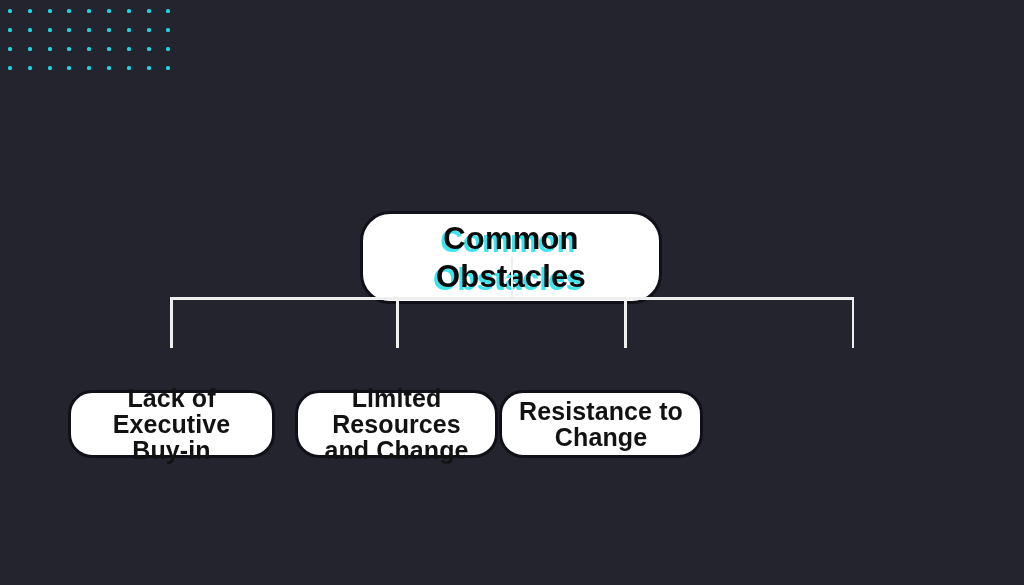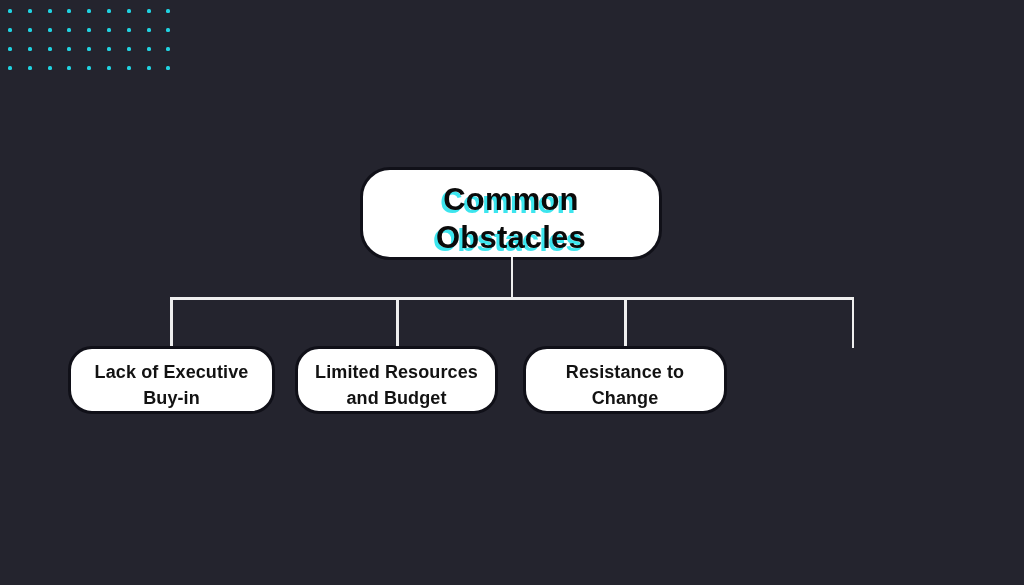--- a/index.html
+++ b/index.html
@@ -38,51 +38,52 @@
     background: #20d3e2;
   }
 
   
   .node {
     position: absolute;
     background: #ffffff;
     border: 3px solid #101018;
     box-sizing: border-box;
     display: flex;
-    align-items: flex-end;
+    align-items: center;
     justify-content: center;
     text-align: center;
     white-space: pre-line;
     color: #121212;
+    margin-top: 44px;
   }
   .root-node {
     left: 360px;
     top: 167px;
     width: 302px;
     height: 93px;
     border-radius: 30px;
     font-size: 31px;
     line-height: 38px;
     font-weight: 700;
     color: #0a0a0a;
     text-shadow: -3px 3px 0 #3ce5ee;
     letter-spacing: 0.2px;
   }
   .child-node {
     top: 346px;
     height: 68px;
     border-radius: 24px;
-    font-size: 18px;
+    font-size: 25px;
     line-height: 26px;
     font-weight: 700;
     letter-spacing: 0.1px;
   }
   .child-1 { left: 68px;  width: 207px; }
   .child-2 { left: 295px; width: 203px; }
-  .child-3 { left: 523px; width: 204px; }
+  .child-3 { left: 499px; width: 204px; }
   .child-4 { left: 749px; width: 206px; }
 
   
   .connector {
     position: absolute;
     background: #efefef;
   }
   .stem       { left: 510.5px; top: 257px; width: 2.5px; height: 42px; }
   .hbar       { left: 170px;   top: 297px; width: 684px; height: 2.5px; }
   .drop       { top: 298px; width: 2.5px; height: 50px; }
@@ -147,21 +148,21 @@
   <div class="connector drop drop-3"></div>
   <div class="connector drop drop-4"></div>
 
   <div class="node child-node child-1">
     <span>Lack of Executive
 Buy-in</span>
   </div>
 
   <div class="node child-node child-2">
     <span>Limited Resources
-and Budget</span>
+and Change</span>
   </div>
 
   <div class="node child-node child-3">
     <span>Resistance to
 Change</span>
   </div>
 
 
 </div>
 

